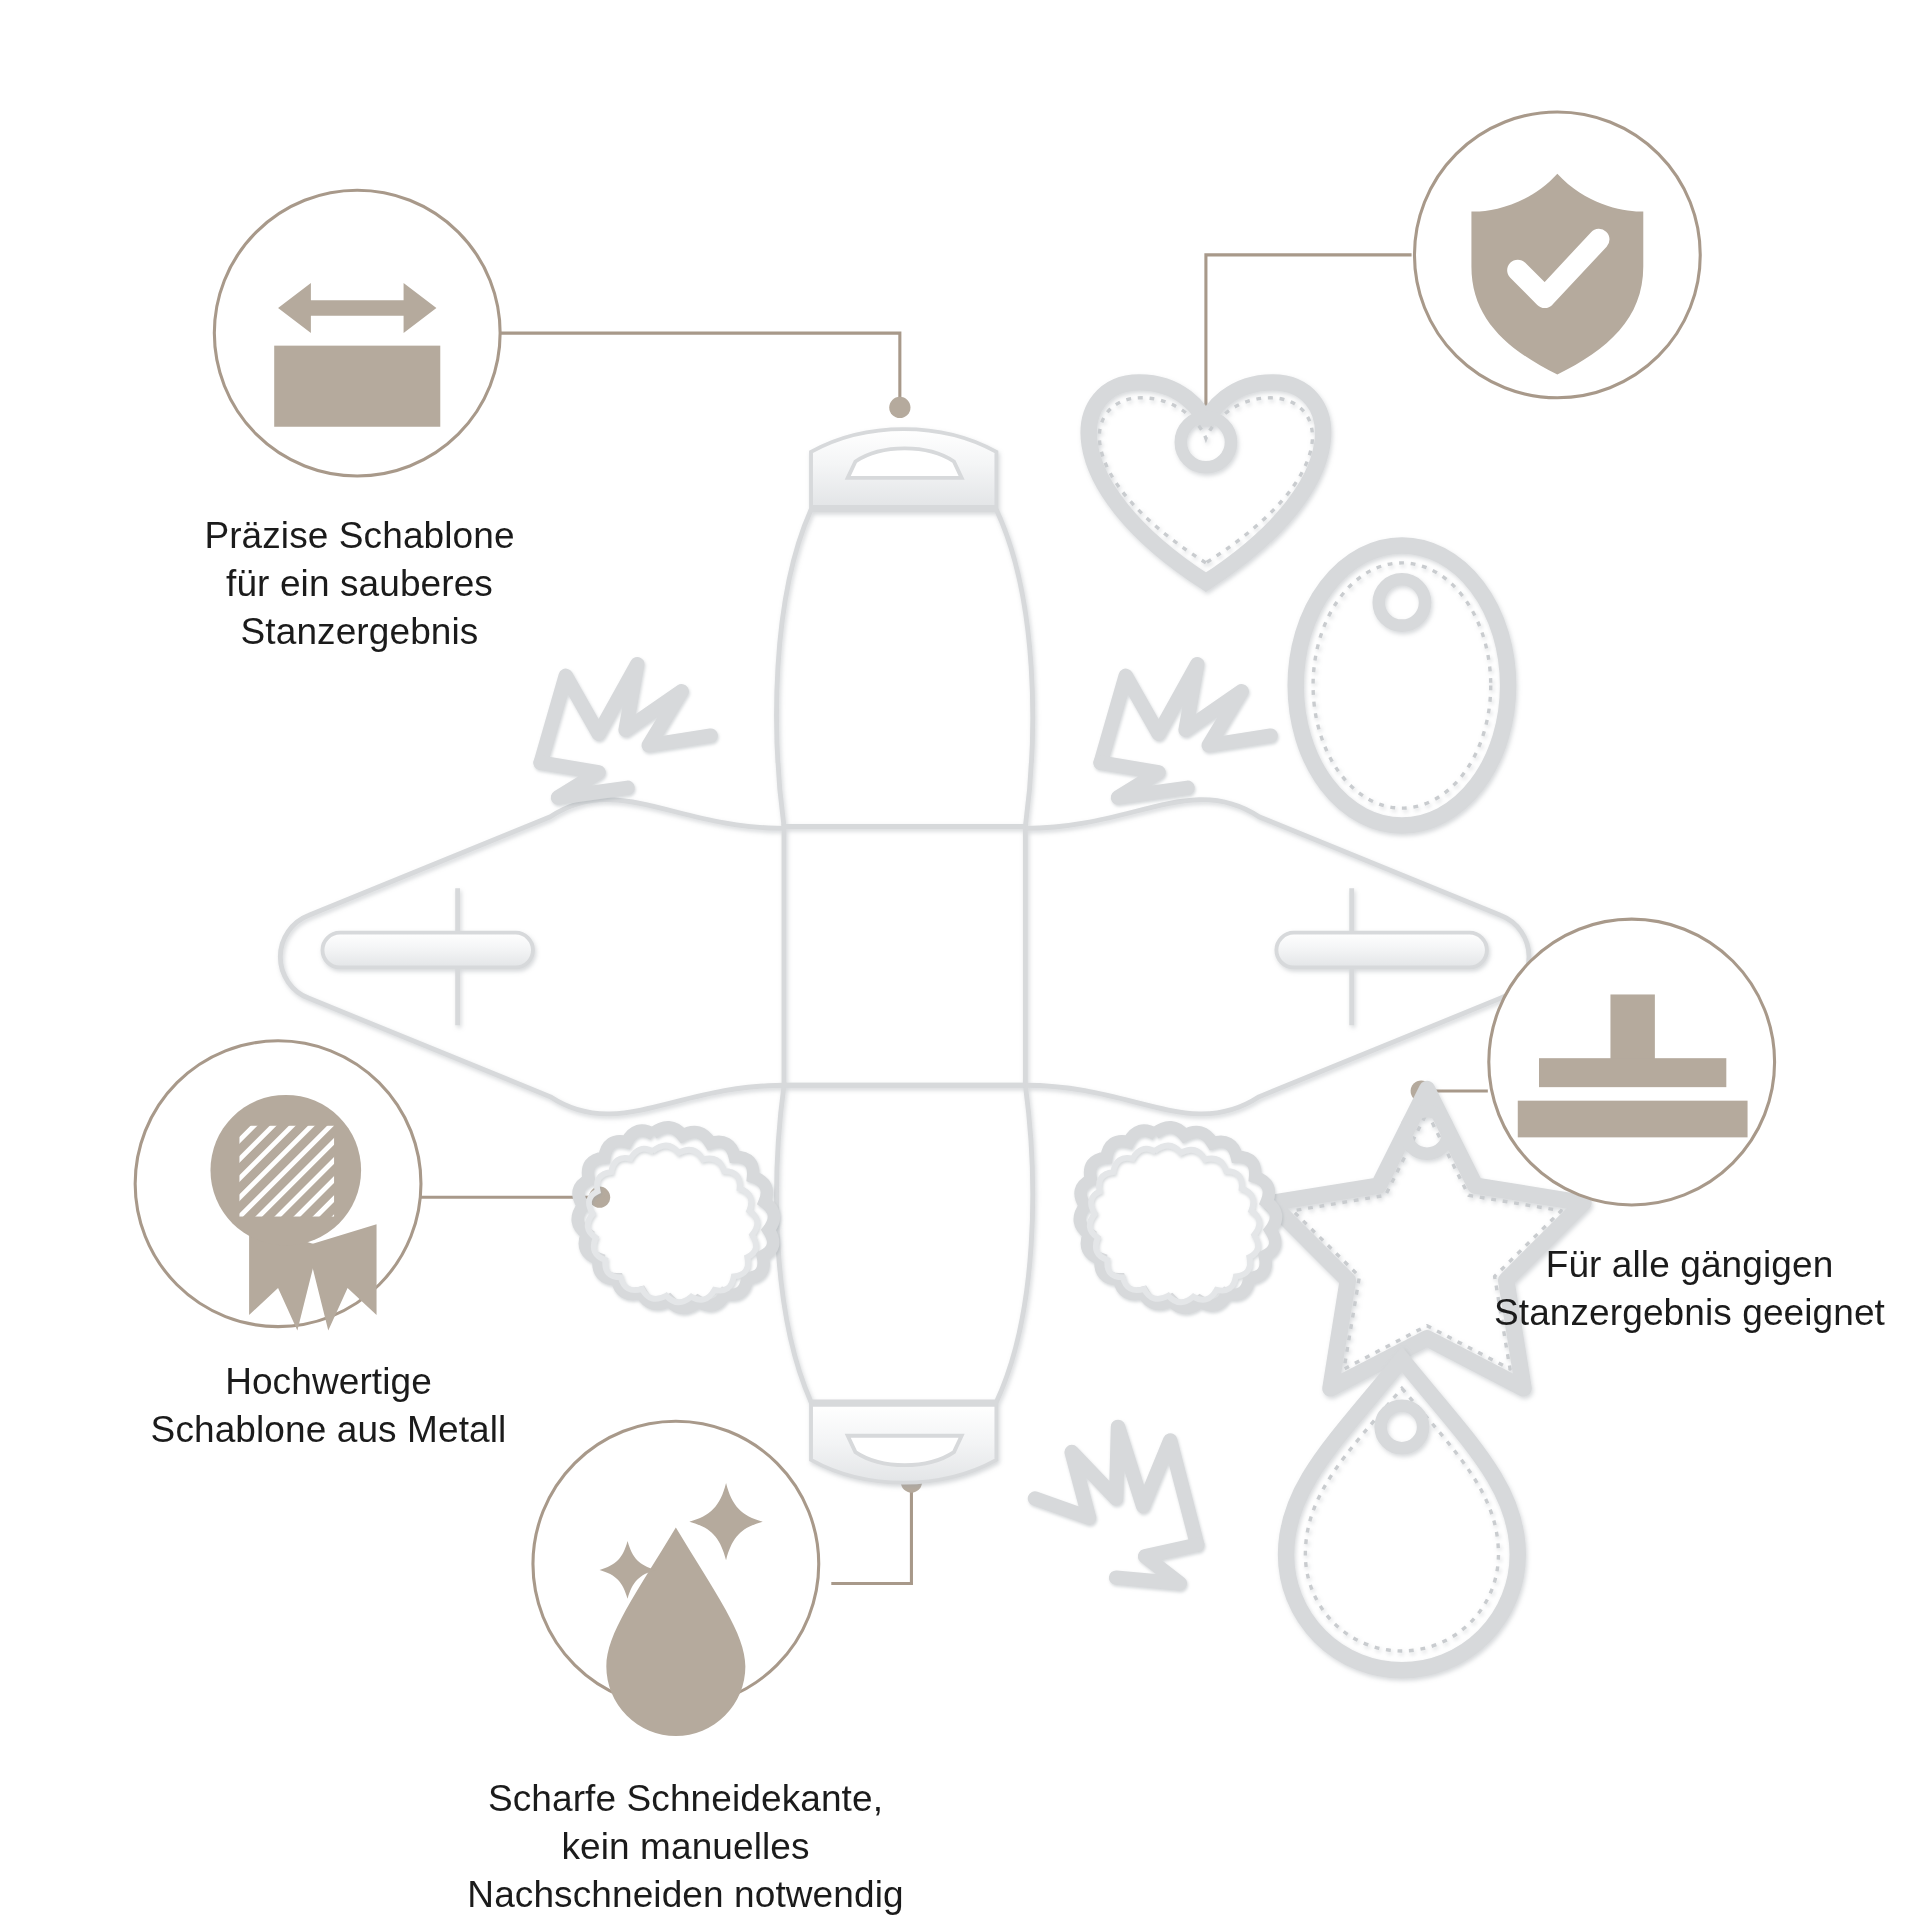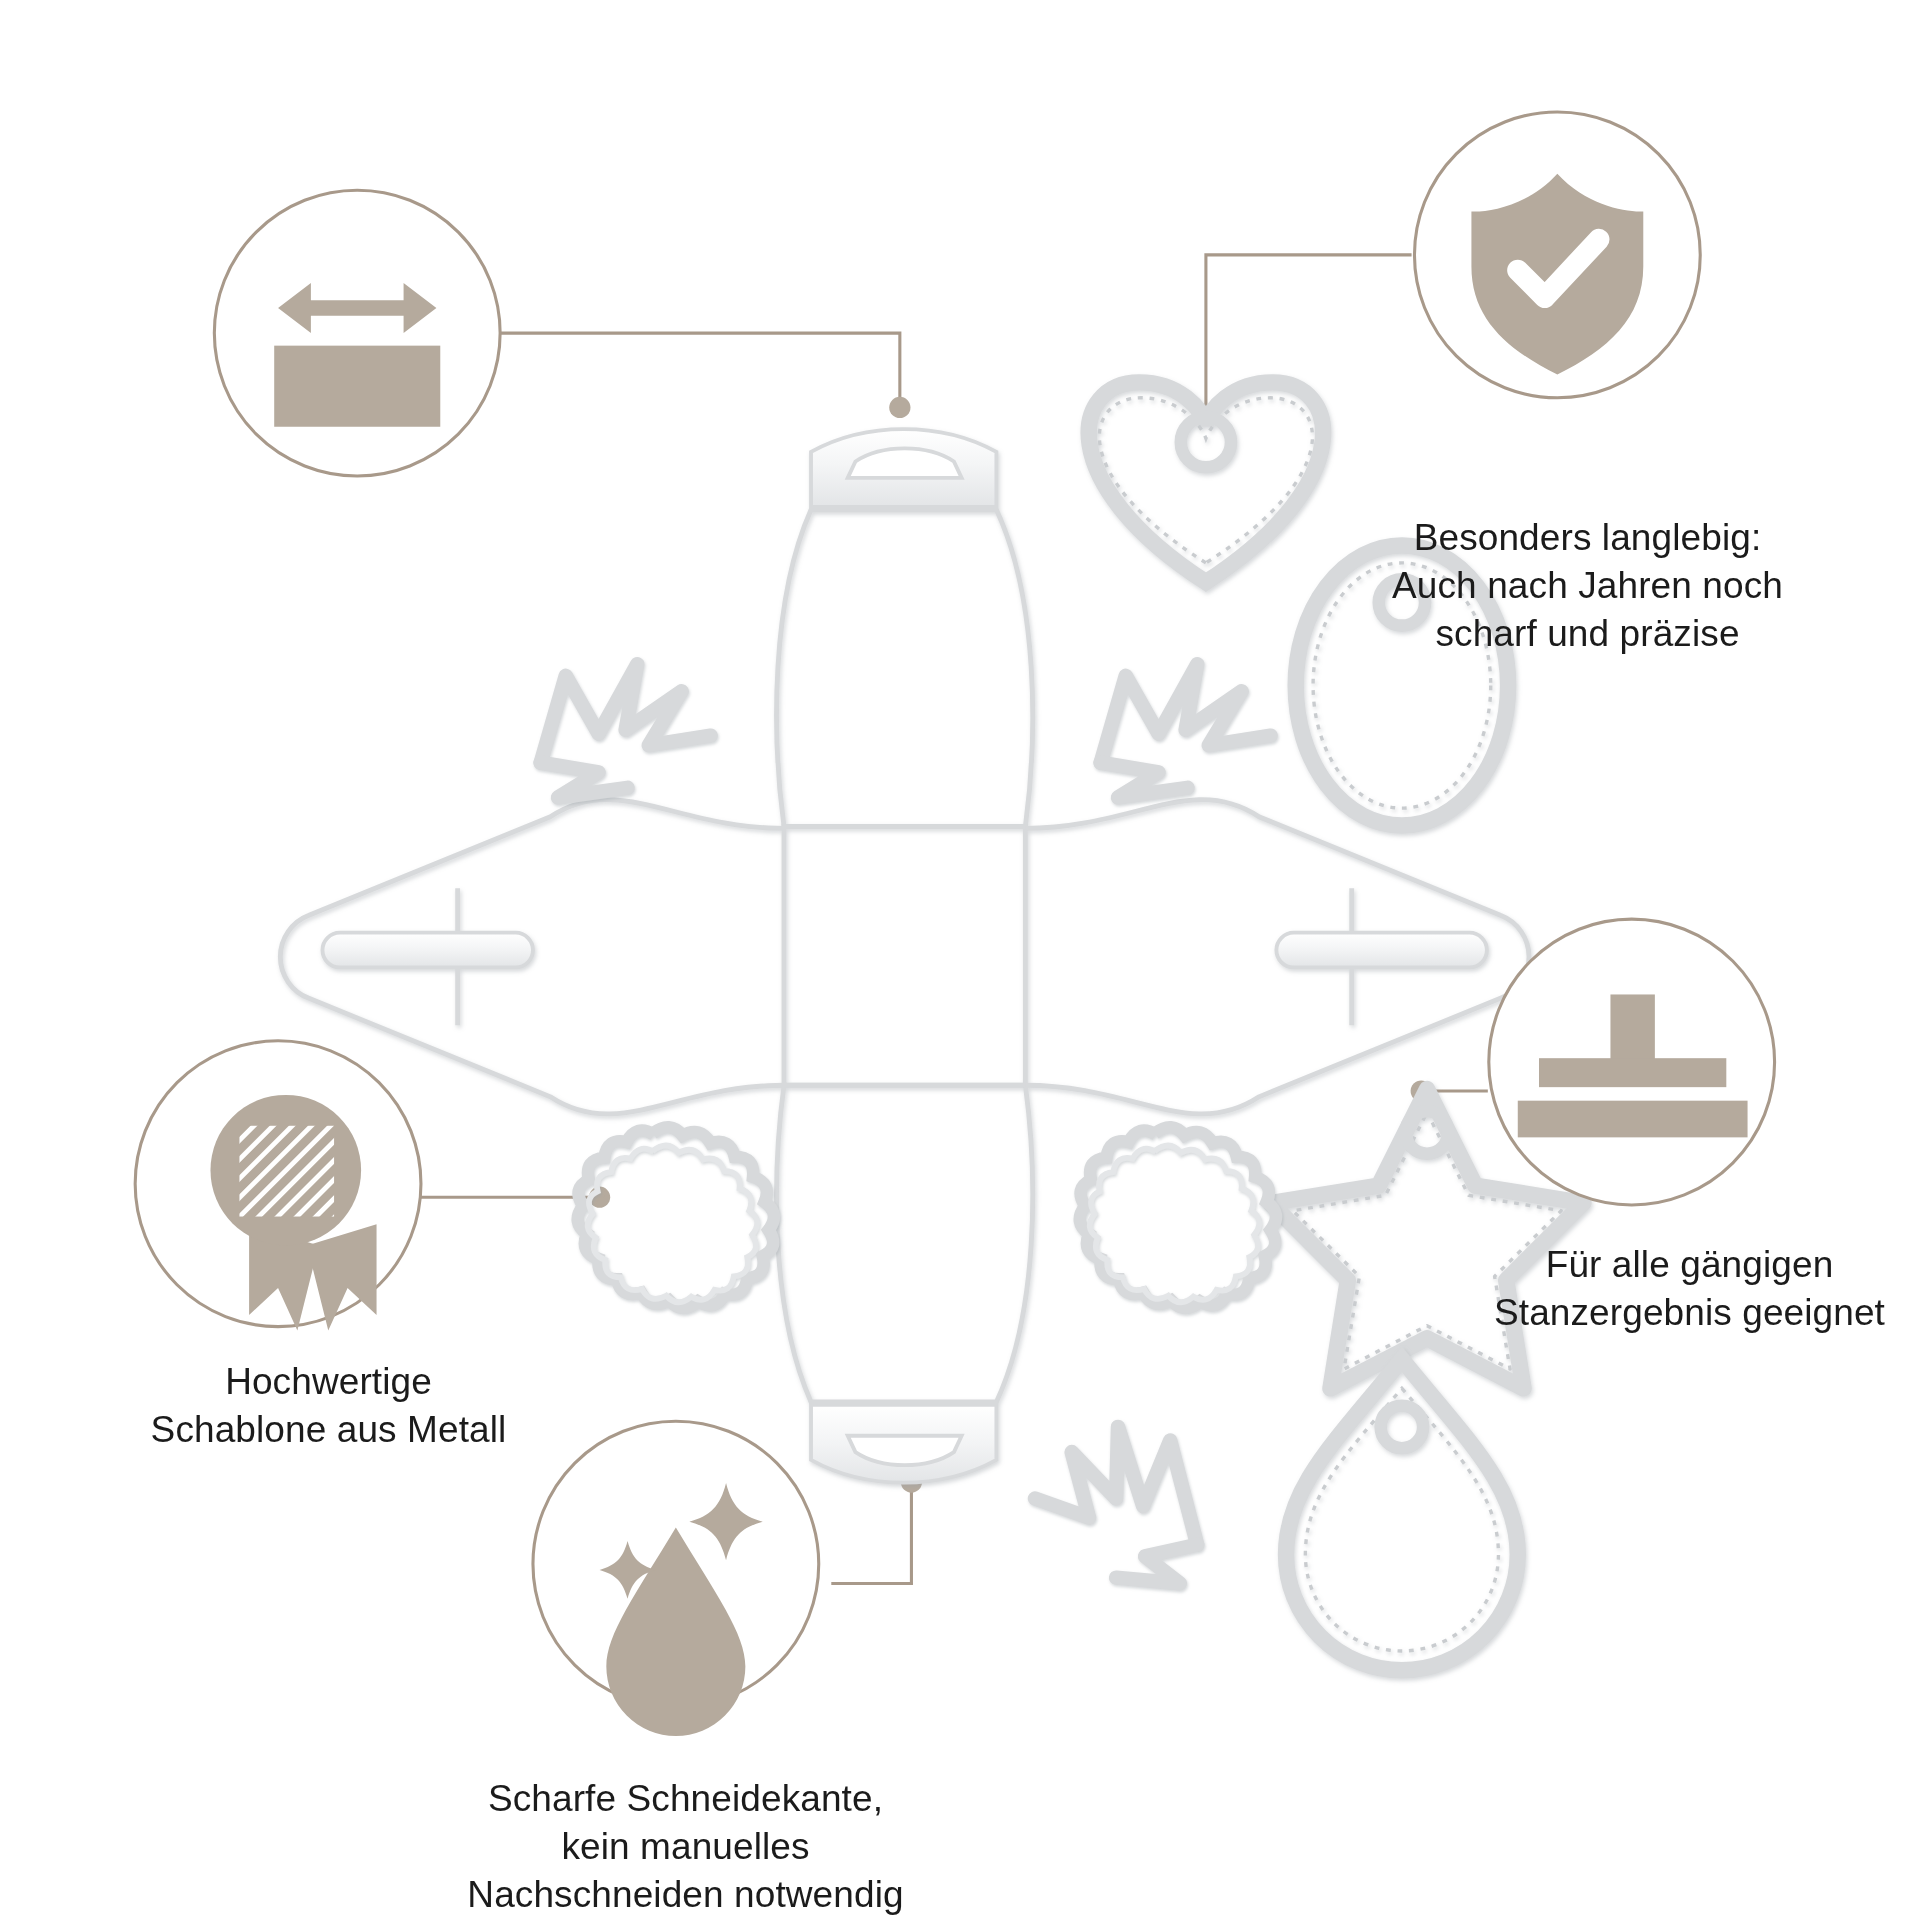--- a/index.html
+++ b/index.html
@@ -213,24 +213,24 @@
       <circle cx="1690" cy="1100" r="148" fill="#ffffff" stroke="#a8998a" stroke-width="3.2"></circle>
       <g fill="#b5aa9d">
         <rect x="1668" y="1030" width="46" height="68"></rect>
         <rect x="1594" y="1096" width="194" height="30"></rect>
         <rect x="1572" y="1140" width="238" height="38"></rect>
       </g>
     </g>
 
   </svg>
 
-
-  <div class="feature-text ft-top-right">Besonders langlebig:
-Auch nach Jahren noch
-scharf und präzise</div>
+  <div class="feature-text ft-top-left">Präzise Schablone
+für ein sauberes
+Stanzergebnis</div>
+
 
   <div class="feature-text ft-bottom-mid">Scharfe Schneidekante,
 kein manuelles
 Nachschneiden notwendig</div>
 
   <div class="feature-text ft-bottom-left">Hochwertige
 Schablone aus Metall</div>
 
   <div class="feature-text ft-right-mid">Für alle gängigen
 Stanzergebnis geeignet</div>

